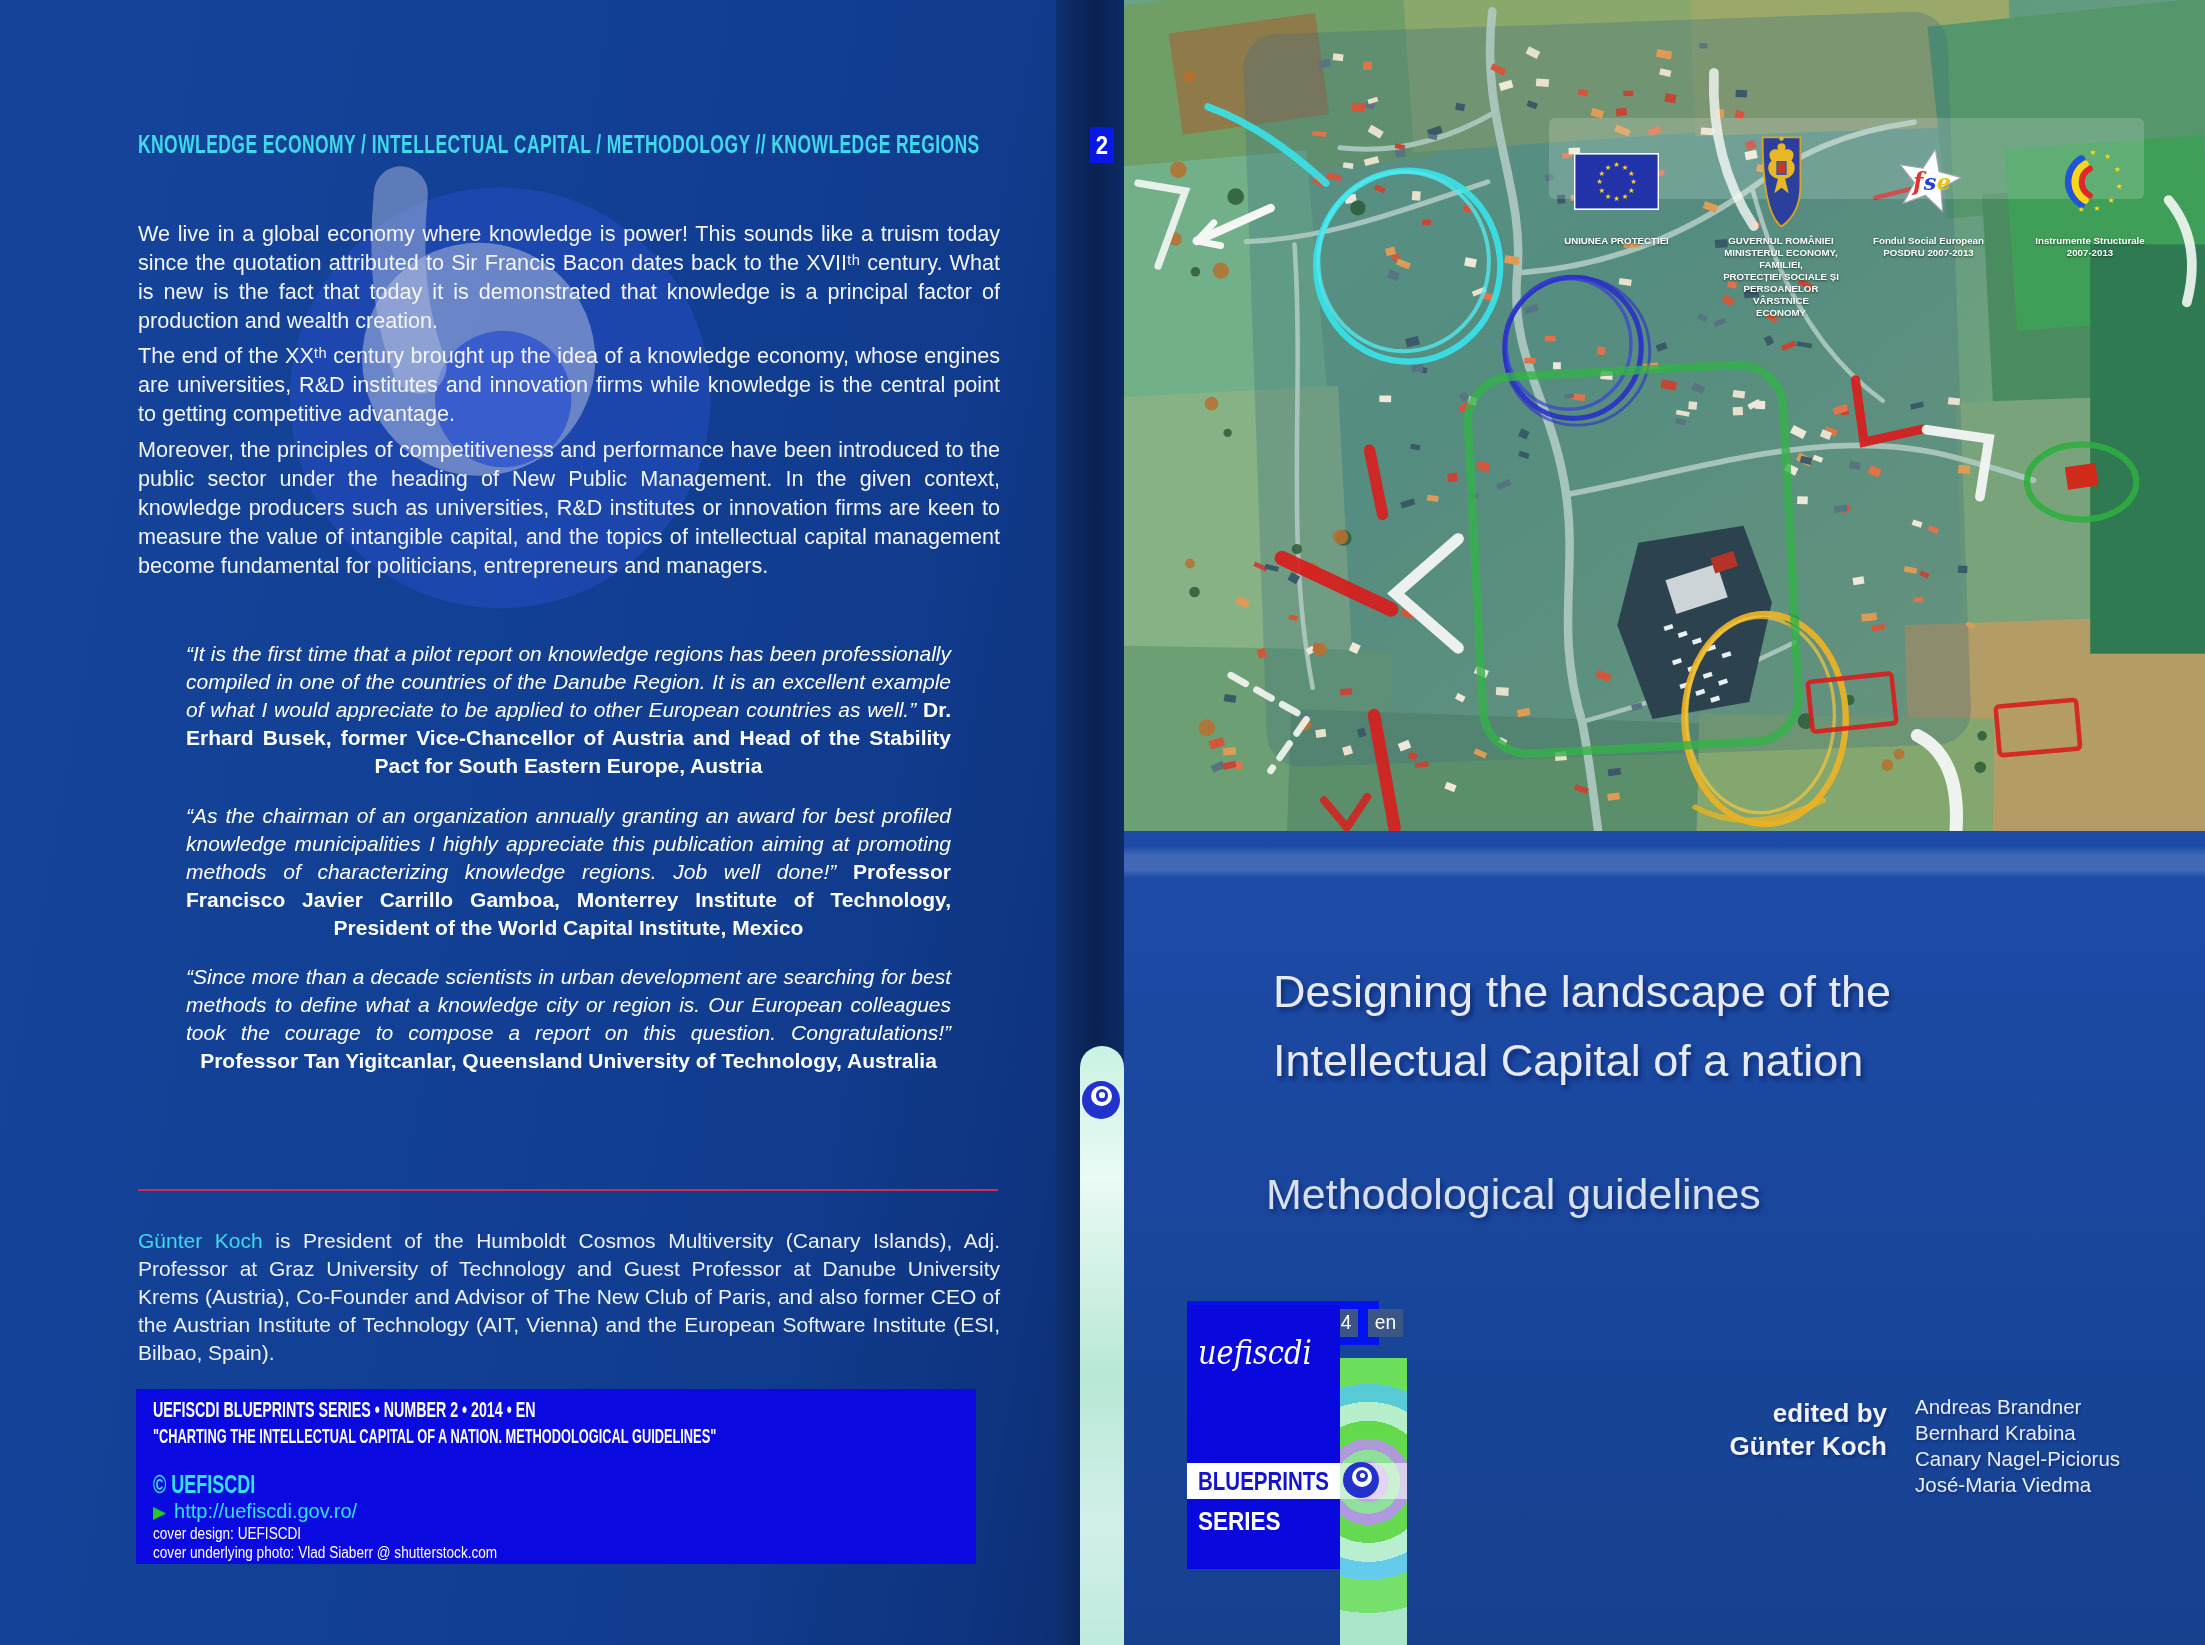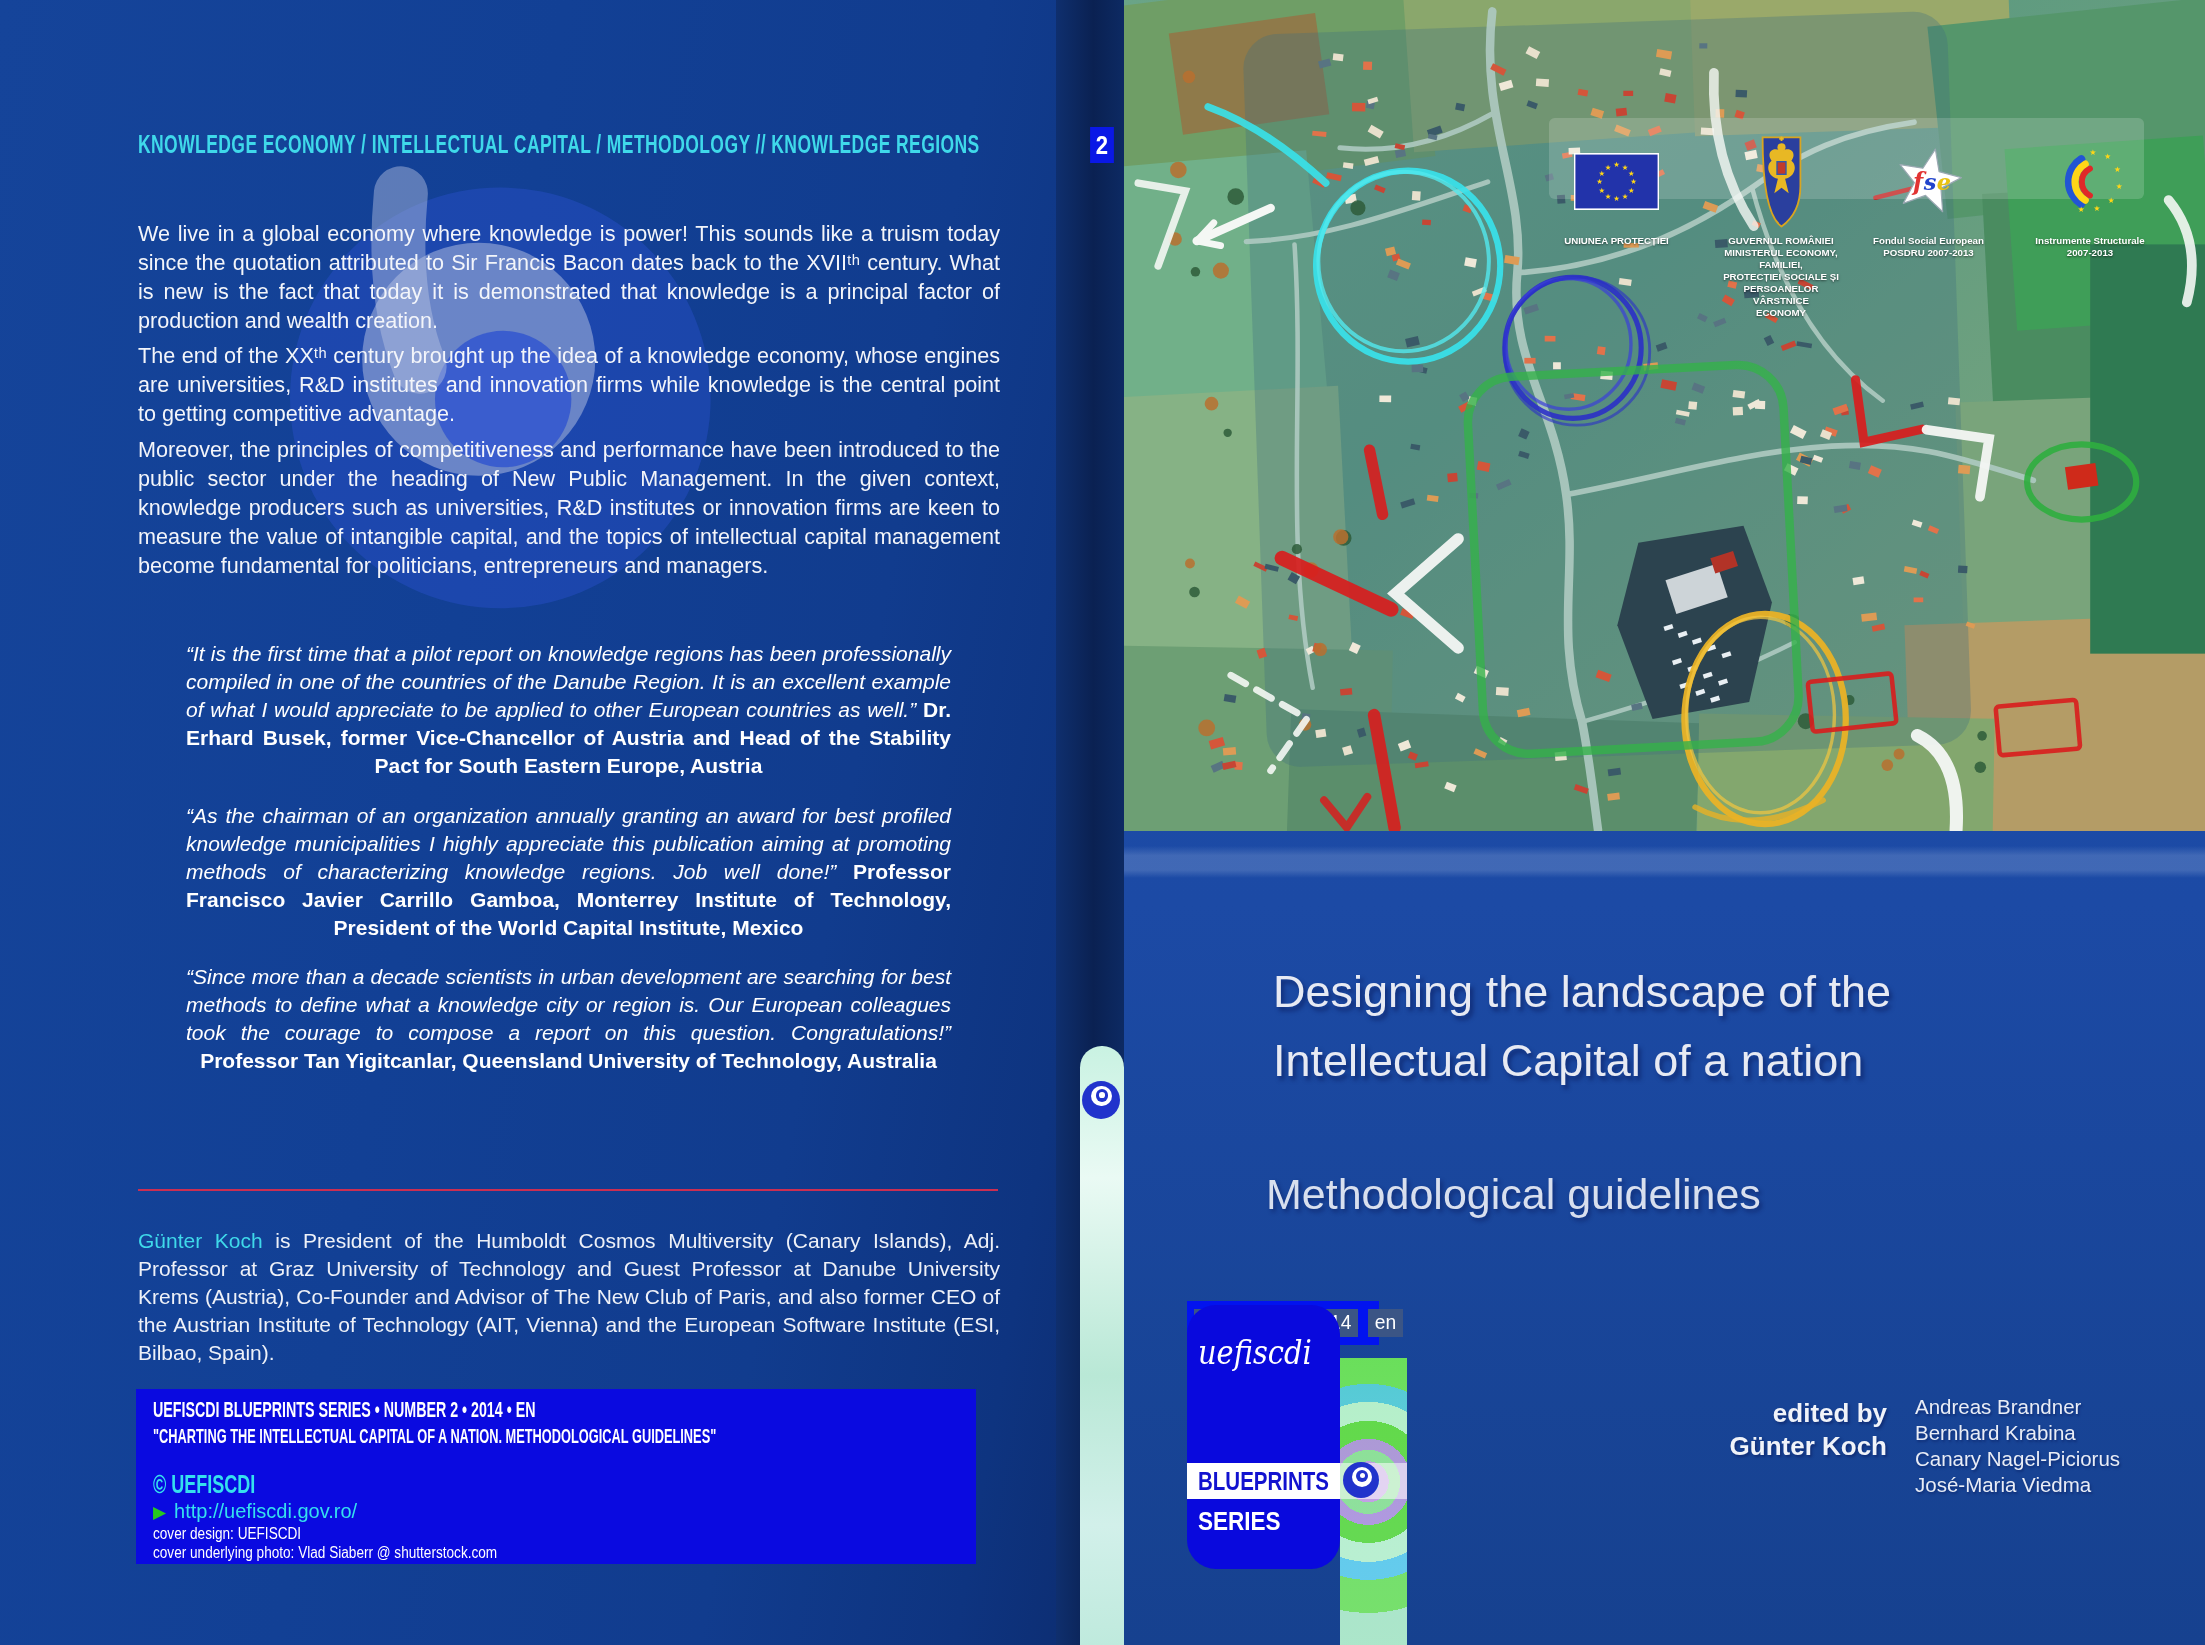--- a/index.html
+++ b/index.html
@@ -90,21 +90,21 @@
     font-size:26px;line-height:33px;font-weight:bold;text-shadow:1.7px 2.3px 2.8px rgba(6,16,76,.45);}
   .contribs{position:absolute;left:791px;top:1394px;margin:0;padding:0;list-style:none;
     color:#e9edf6;font-size:20.5px;line-height:26px;text-shadow:1.1px 1.7px 2.3px rgba(6,16,76,.4);}
   .color-strip{position:absolute;left:216px;top:1358px;width:67px;height:288px;
     background:
       radial-gradient(circle at 42% 43%, rgba(255,255,255,.9) 0 4px, rgba(150,220,240,.85) 4px 11.4px,
         rgba(199,154,232,.9) 11.4px 20.5px, rgba(142,224,154,.95) 20.5px 32px, rgba(178,146,224,.9) 32px 43px,
         rgba(98,217,74,.95) 43px 61px, rgba(186,240,208,.95) 61px 80px, rgba(88,200,238,.85) 80px 98px,
         rgba(112,224,96,.9) 98px 131px, rgba(170,230,200,.9) 131px),
       linear-gradient(180deg,#35d32e 0%,#7de07a 30%,#9fd8e8 60%,#bce4da 100%);}
-  .pub-box{position:absolute;left:63px;top:1305px;width:153px;height:264px;background:#0909dd;border-radius:29px;}
+  .pub-box{position:absolute;left:63px;top:1305px;width:153px;height:264px;background:#0909dd;}
   .pub-script{position:absolute;left:11.4px;top:27px;color:#fff;font-family:"DejaVu Serif",serif;
     font-style:italic;font-size:34px;white-space:nowrap;transform:scaleX(.85);transform-origin:0 0;}
   .band-solid{position:absolute;left:63px;top:1463px;width:153px;height:36px;background:#fff;}
   .band-trans{position:absolute;left:216px;top:1463px;width:67px;height:36px;background:rgba(255,255,255,.55);}
   .blueprints-word{position:absolute;left:74px;top:1467px;color:#1212cf;font-size:25px;font-weight:bold;
     white-space:nowrap;transform:scaleX(.82);transform-origin:0 0;}
   .series-word{position:absolute;left:74px;top:1507px;color:#fff;font-size:25px;font-weight:bold;
     white-space:nowrap;transform:scaleX(.9);transform-origin:0 0;}
   .strip-b{position:absolute;left:219px;top:1462px;width:36px;height:36px;}
   .strip-b .w1{left:8.5px;top:4.5px;width:20px;height:20px;}

